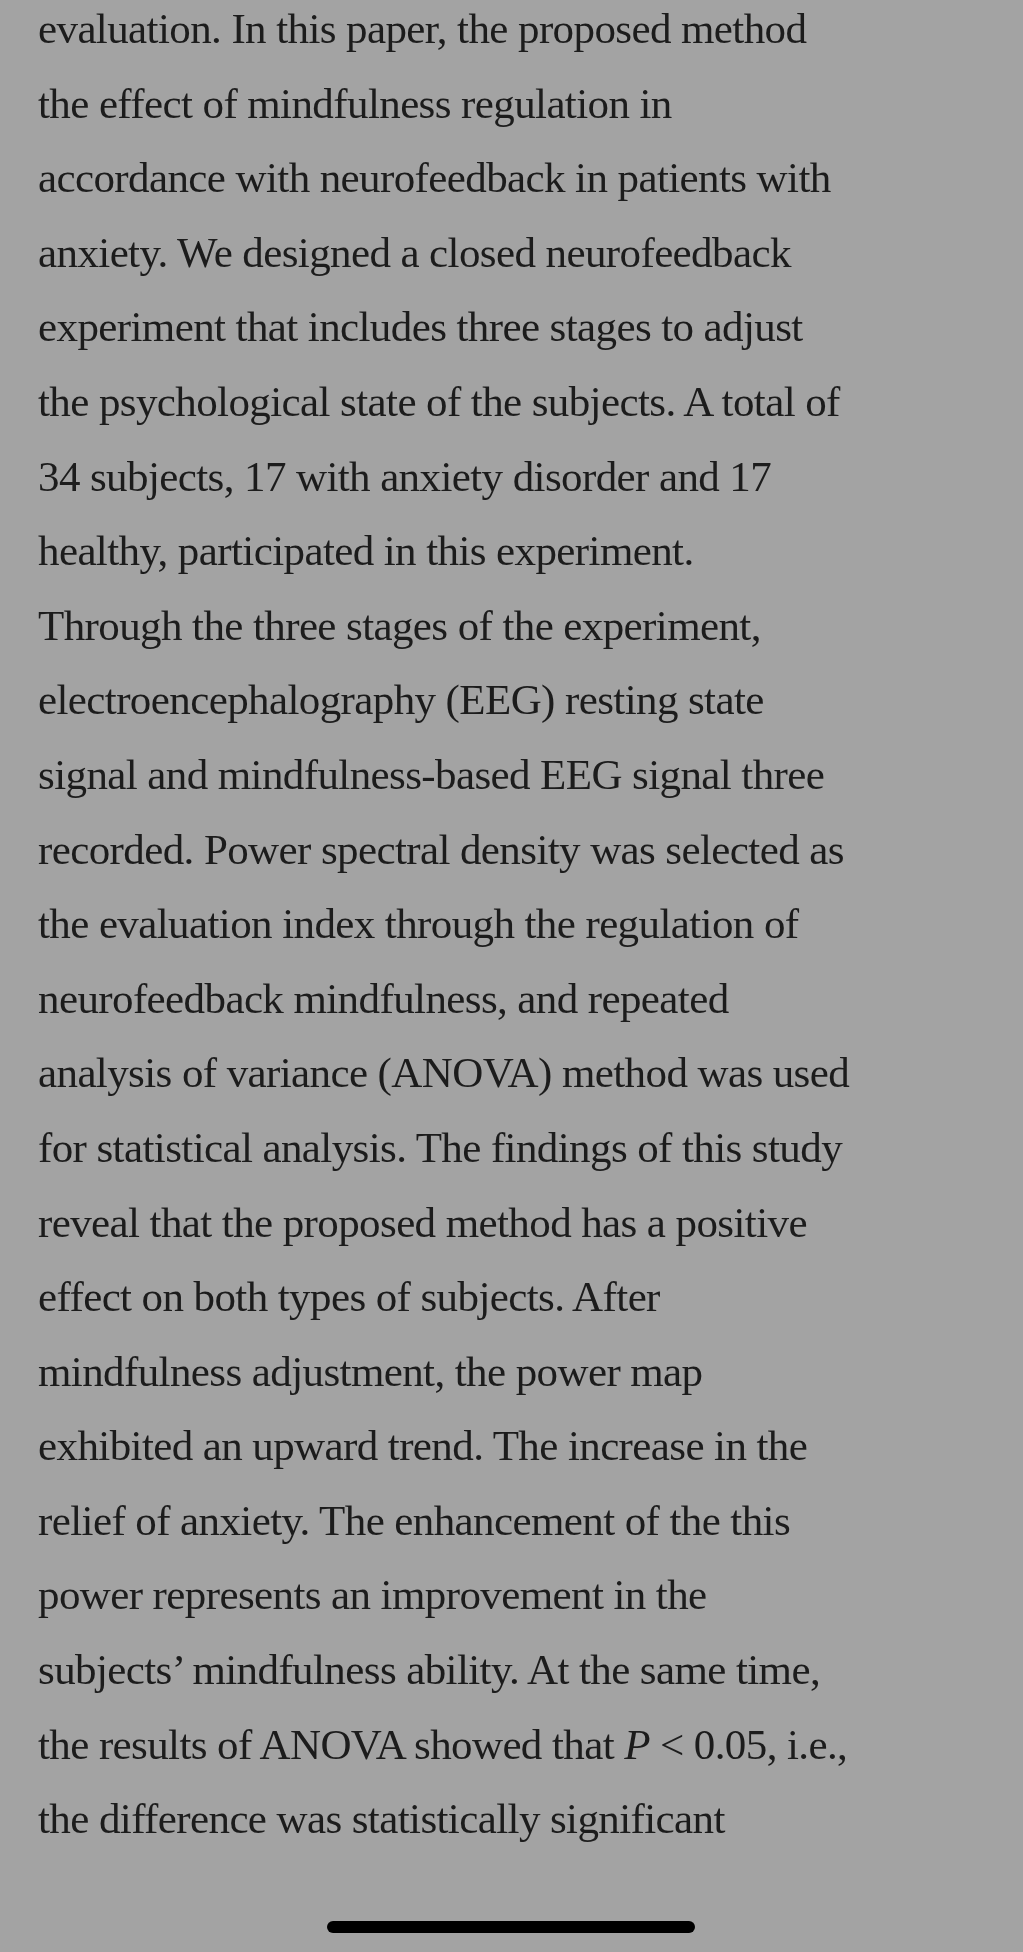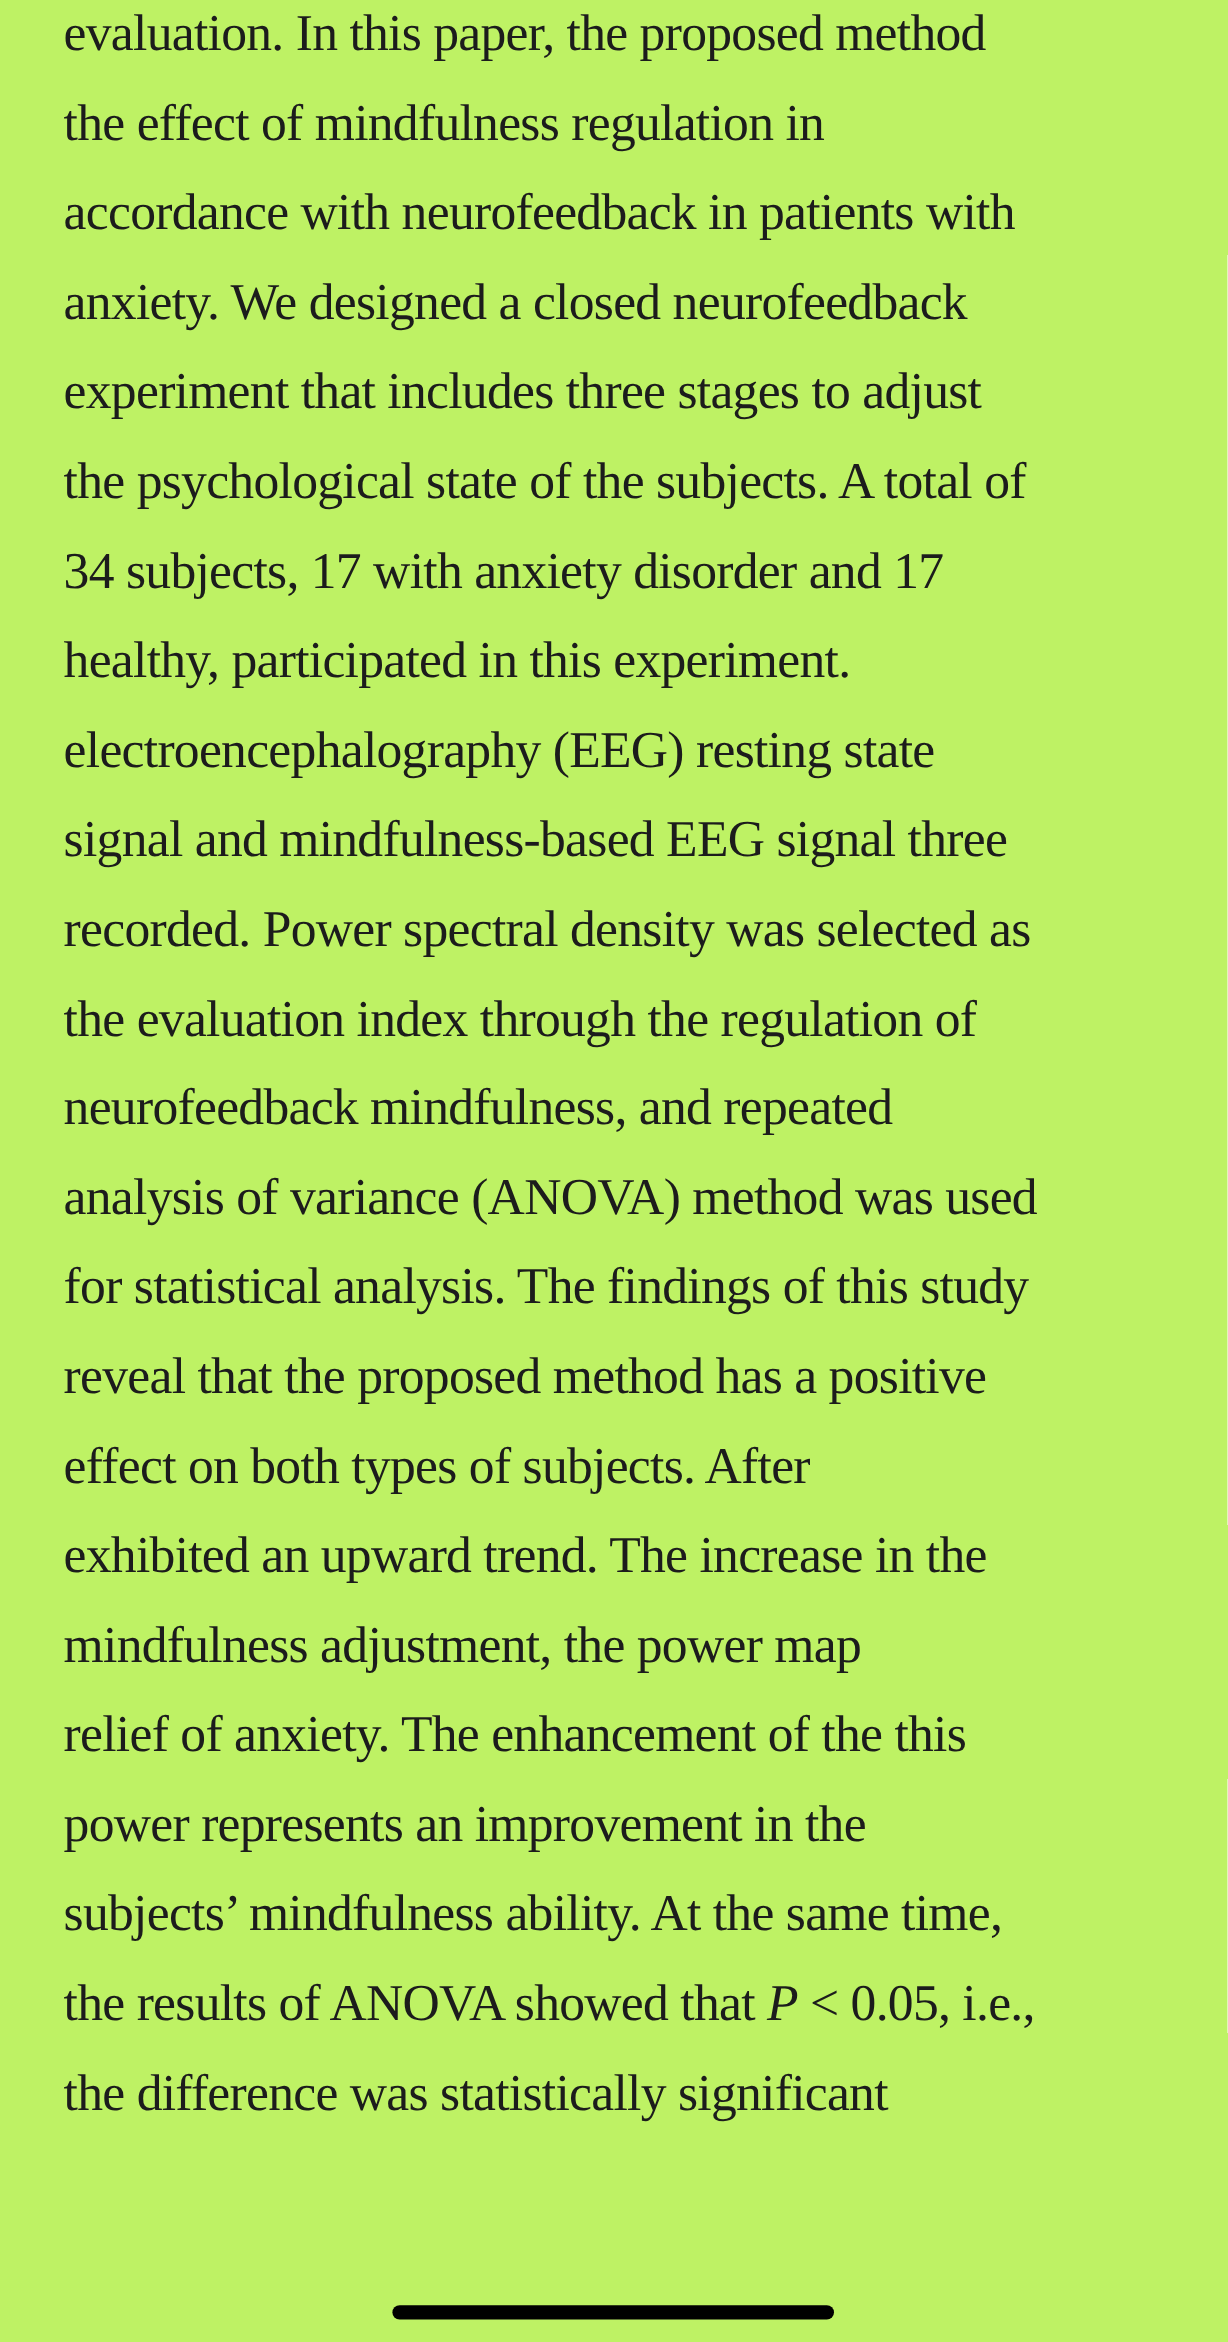--- a/index.html
+++ b/index.html
@@ -10,22 +10,21 @@
   body {
     width: 1023px;
     height: 1952px;
     overflow: hidden;
     position: relative;
     font-family: "Liberation Serif", "DejaVu Serif", serif;
   }
   .reader-page {
     position: absolute;
     inset: 0;
-    background: #bef264;
-    padding-left: 15px;
+    background: #a3a3a3;
   }
   .text-block {
     margin-top: -8px;
     padding-left: 38px;
     padding-right: 28px;
     font-size: 43px;
     line-height: 74.6px;
     color: #1c1c1c;
     letter-spacing: -0.6px;
   }
@@ -56,31 +55,32 @@
 <main class="reader-page">
   <div class="text-block" style="color: rgb(28, 28, 28);">
       <div class="line"><span>evaluation. In this paper, the proposed method</span></div>
       <div class="line"><span>the effect of mindfulness regulation in</span></div>
       <div class="line"><span>accordance with neurofeedback in patients with</span></div>
       <div class="line"><span>anxiety. We designed a closed neurofeedback</span></div>
       <div class="line"><span>experiment that includes three stages to adjust</span></div>
       <div class="line"><span>the psychological state of the subjects. A total of</span></div>
       <div class="line"><span>34 subjects, 17 with anxiety disorder and 17</span></div>
       <div class="line"><span>healthy, participated in this experiment.</span></div>
+      <div class="line"><span>Through the three stages of the experiment,</span></div>
       <div class="line"><span>electroencephalography (EEG) resting state</span></div>
       <div class="line"><span>signal and mindfulness-based EEG signal three</span></div>
       <div class="line"><span>recorded. Power spectral density was selected as</span></div>
       <div class="line"><span>the evaluation index through the regulation of</span></div>
       <div class="line"><span>neurofeedback mindfulness, and repeated</span></div>
       <div class="line"><span>analysis of variance (ANOVA) method was used</span></div>
       <div class="line"><span>for statistical analysis. The findings of this study</span></div>
       <div class="line"><span>reveal that the proposed method has a positive</span></div>
       <div class="line"><span>effect on both types of subjects. After</span></div>
+      <div class="line"><span>mindfulness adjustment, the power map</span></div>
       <div class="line"><span>exhibited an upward trend. The increase in the</span></div>
-      <div class="line"><span>mindfulness adjustment, the power map</span></div>
       <div class="line"><span>relief of anxiety. The enhancement of the this</span></div>
       <div class="line"><span>power represents an improvement in the</span></div>
       <div class="line"><span>subjects’ mindfulness ability. At the same time,</span></div>
       <div class="line"><span>the results of </span><span class="seg-underline">ANOVA showed that</span><span> </span><span class="seg-italic">P</span><span> &lt; 0.05, i.e.,</span></div>
       <div class="line"><span>the difference was statistically significant</span></div>
     </div>
   <div class="home-indicator" style="background: rgb(0, 0, 0);"></div>
 </main>
 
 </body></html>

